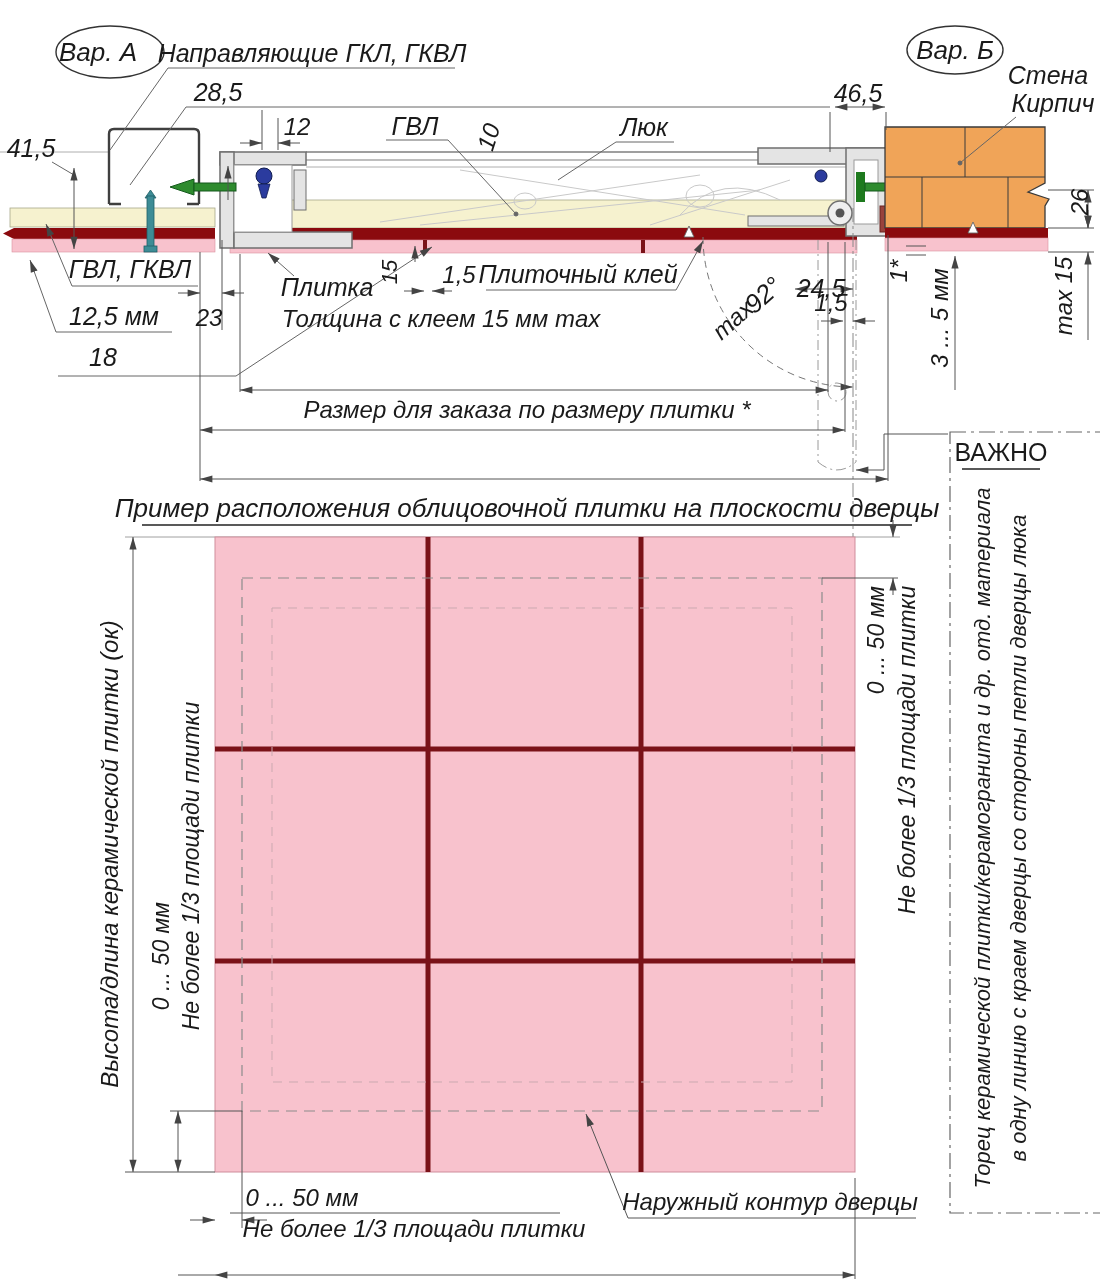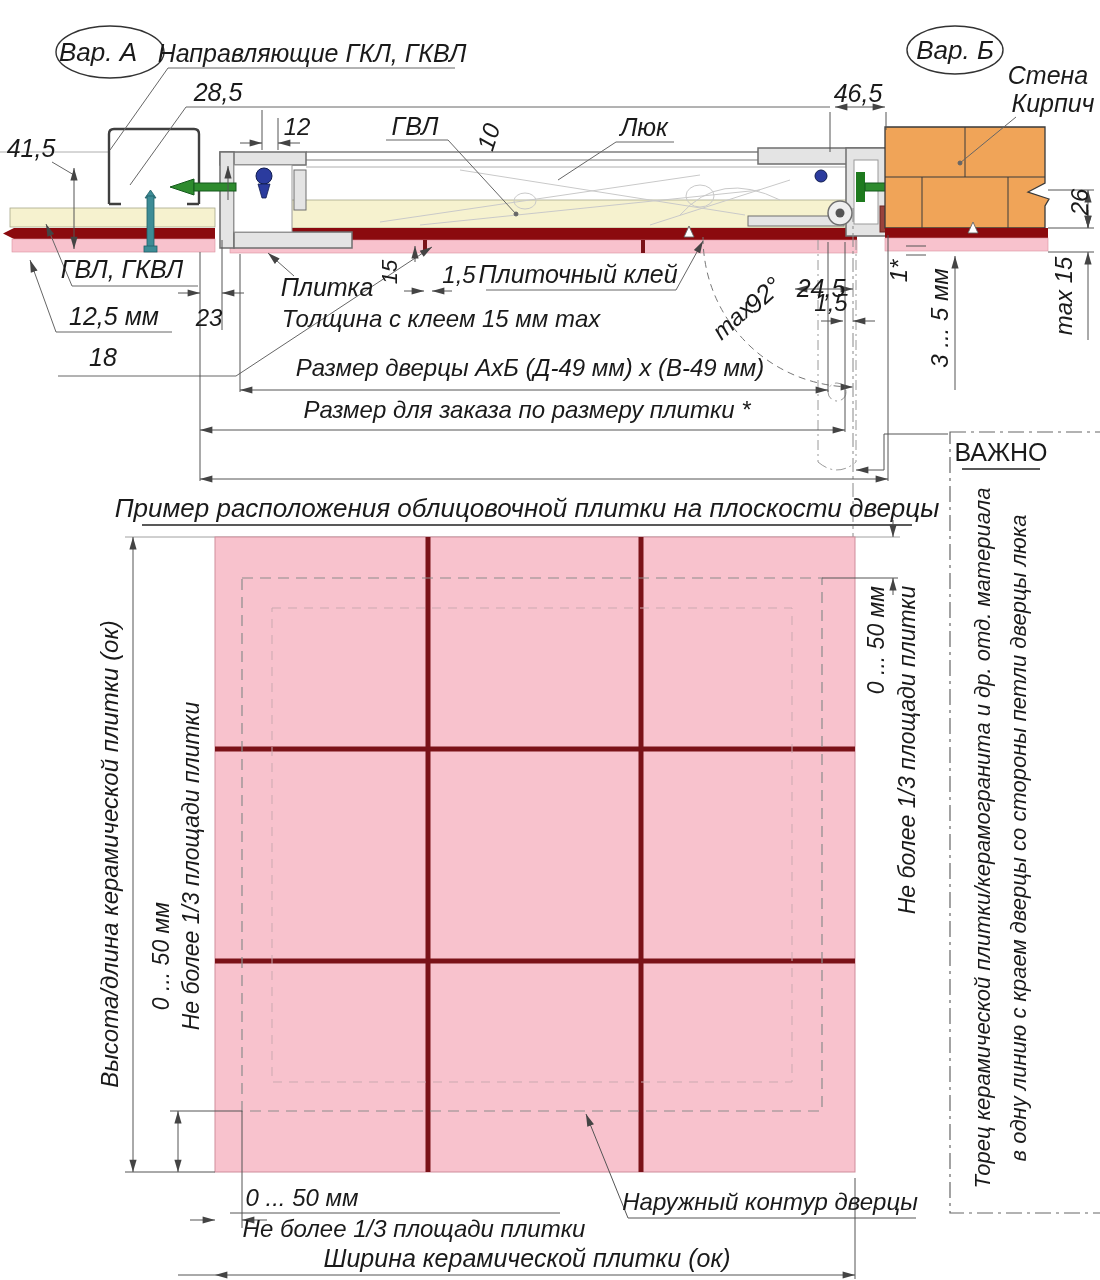--- a/index.html
+++ b/index.html
@@ -233,47 +233,45 @@
 <div class="lbl s25" style="left:218px;top:92px">28,5</div>
 <div class="lbl s25" style="left:858px;top:93px">46,5</div>
 <div class="lbl s25" style="left:1048px;top:75px">Стена</div>
 <div class="lbl s25" style="left:1053px;top:103px">Кирпич</div>
 <div class="lbl s25" style="left:31px;top:148px">41,5</div>
 <div class="lbl" style="left:297px;top:127px">12</div>
 <div class="lbl s25" style="left:415px;top:126px">ГВЛ</div>
 <div class="lbl r72" style="left:489px;top:137px">10</div>
 <div class="lbl s25" style="left:644px;top:127px">Люк</div>
 <div class="lbl v" style="left:1080px;top:202px">26</div>
-<div class="lbl s25" style="left:122px;top:269px">ГВЛ, ГКВЛ</div>
+<div class="lbl s25" style="left:130px;top:269px">ГВЛ, ГКВЛ</div>
 <div class="lbl s25" style="left:327px;top:287px">Плитка</div>
 <div class="lbl v s22" style="left:390px;top:272px">15</div>
 <div class="lbl" style="left:459px;top:275px">1,5</div>
 <div class="lbl s25" style="left:578px;top:274px">Плиточный клей</div>
 <div class="lbl s25" style="left:821px;top:288px">24,5</div>
 <div class="lbl r42 s26" style="left:763px;top:295px">92°</div>
 <div class="lbl r42" style="left:733px;top:320px">max</div>
 <div class="lbl" style="left:831px;top:303px">1,5</div>
 <div class="lbl v" style="left:899px;top:271px">1*</div>
 <div class="lbl v" style="left:940px;top:318px">3 ... 5 мм</div>
 <div class="lbl v" style="left:1064px;top:296px">max 15</div>
 <div class="lbl s25" style="left:114px;top:316px">12,5 мм</div>
 <div class="lbl" style="left:209px;top:318px">23</div>
 <div class="lbl s25" style="left:103px;top:357px">18</div>
 <div class="lbl" style="left:441px;top:319px">Толщина с клеем 15 мм max</div>
-<div class="lbl" style="left:530px;top:368px">Размер дверцы АхБ (Д-49 мм) х (В-49 мм)</div>
 <div class="lbl" style="left:527px;top:410px">Размер для заказа по размеру плитки *</div>
 
 <div class="lbl s25 upright" style="left:1001px;top:452px">ВАЖНО</div>
 <div class="lbl v s22" style="left:983px;top:838px">Торец керамической плитки/керамогранита и др. отд. материала</div>
 <div class="lbl v s22" style="left:1019px;top:838px">в одну линию с краем дверцы со стороны петли дверцы люка</div>
 
 <div class="lbl s26" style="left:527px;top:508px">Пример расположения облицовочной плитки на плоскости дверцы</div>
 <div class="lbl v" style="left:110px;top:854px">Высота/длина керамической плитки (ок)</div>
 <div class="lbl v s23" style="left:161px;top:956px">0 ... 50 мм</div>
 <div class="lbl v s23" style="left:191px;top:866px">Не более 1/3 площади плитки</div>
 <div class="lbl v s23" style="left:876px;top:640px">0 ... 50 мм</div>
 <div class="lbl v s23" style="left:907px;top:750px">Не более 1/3 площади плитки</div>
 <div class="lbl" style="left:302px;top:1198px">0 ... 50 мм</div>
 <div class="lbl" style="left:414px;top:1229px">Не более 1/3 площади плитки</div>
-<div class="lbl s25" style="left:527px;top:1258px">Ширина керамической плитки (ок)</div>
 <div class="lbl" style="left:770px;top:1202px">Наружный контур дверцы</div>
 
 </div>
 
 </body></html>

